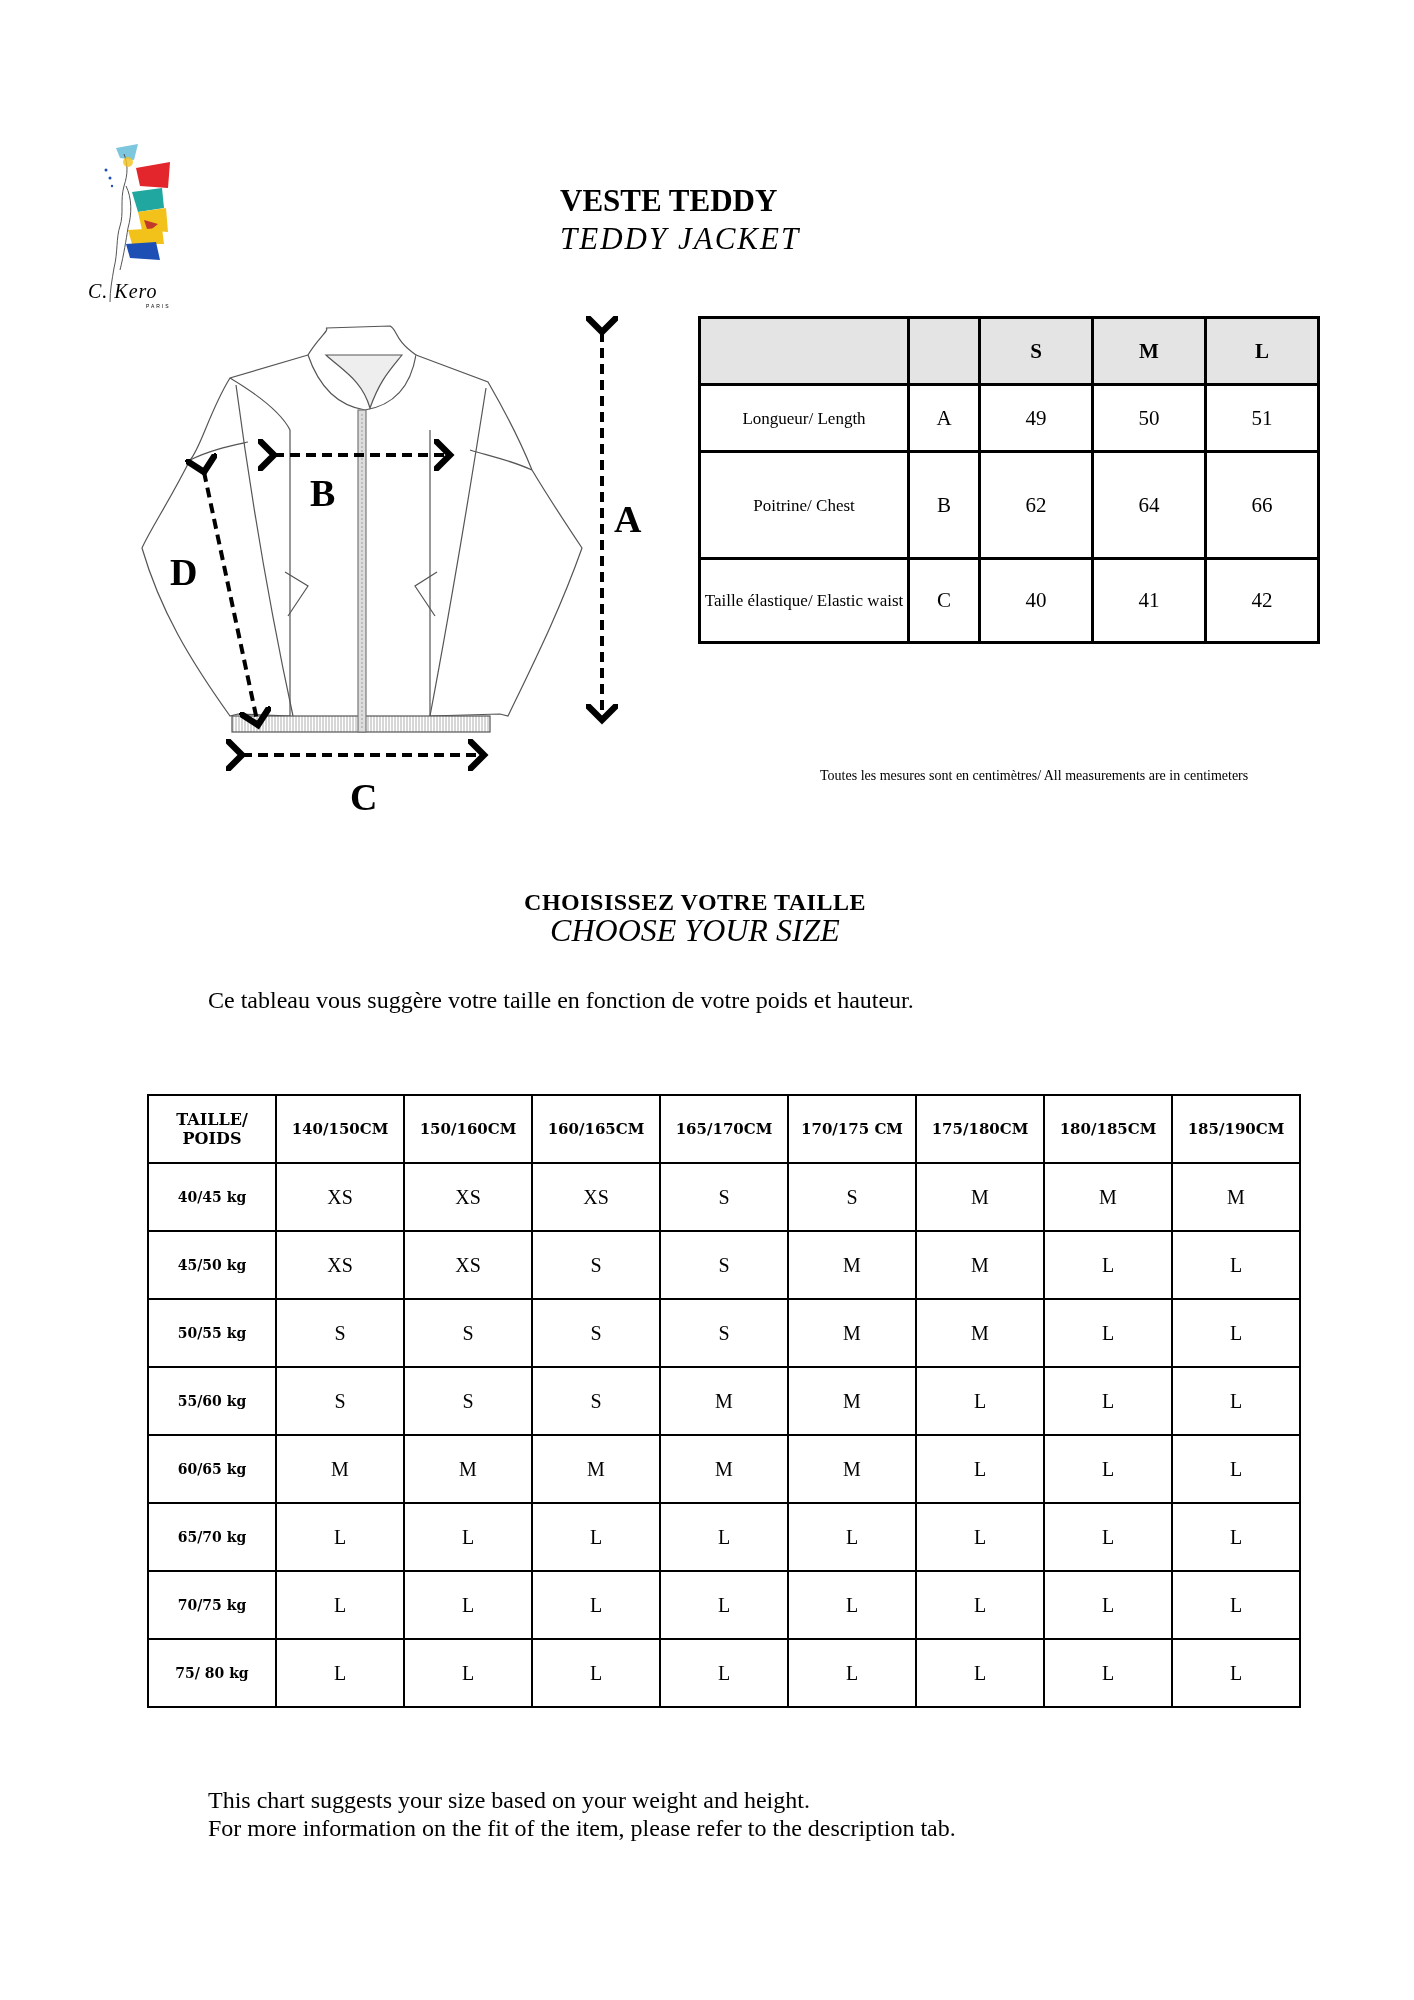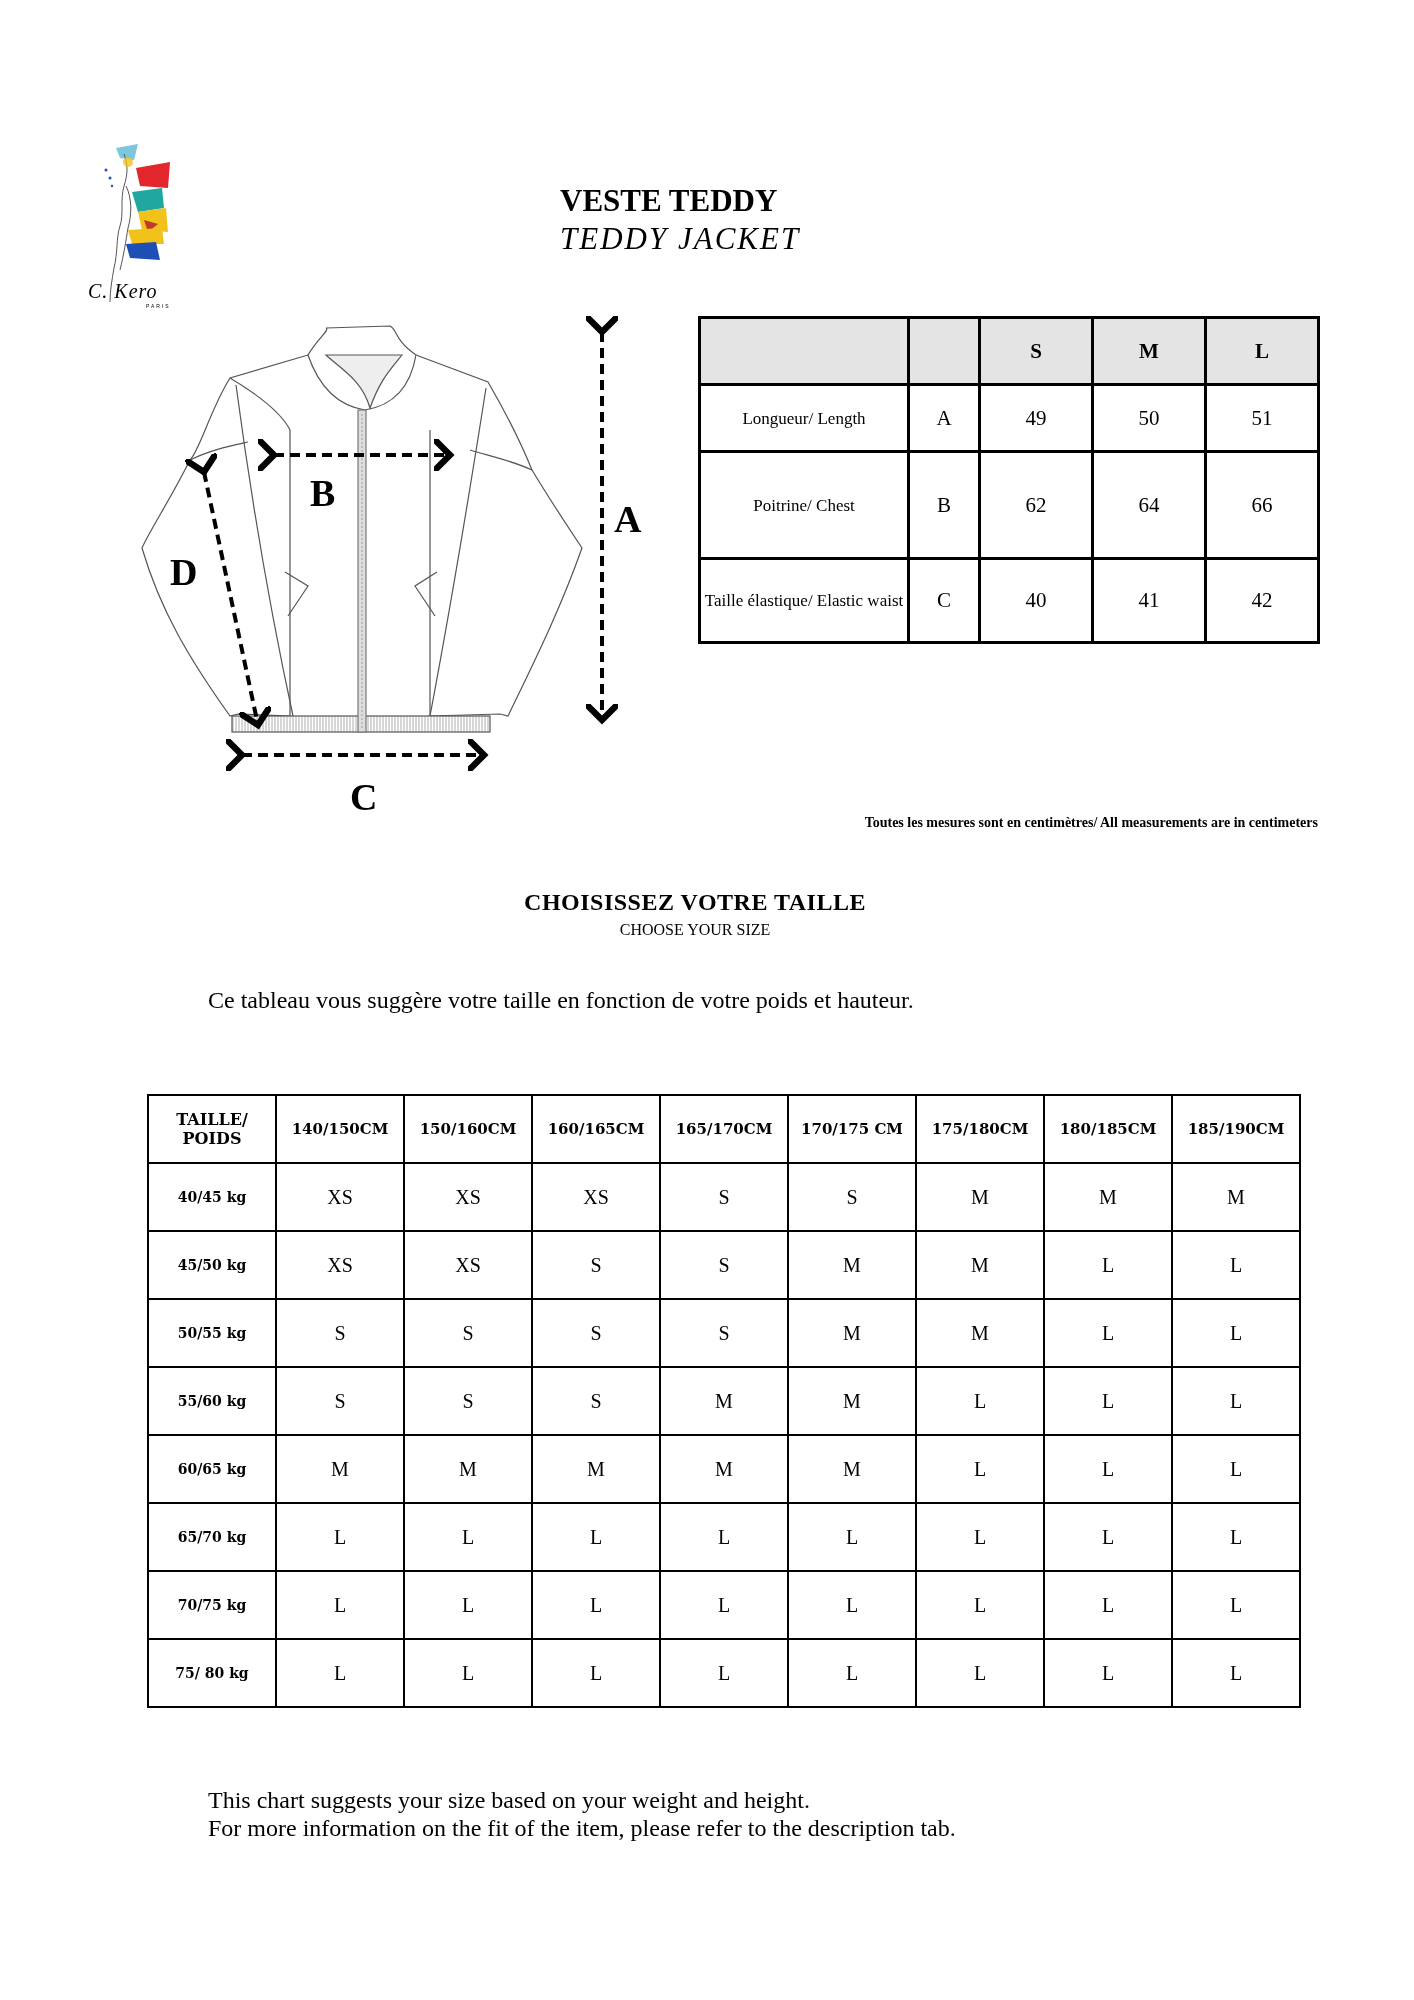--- a/index.html
+++ b/index.html
@@ -18,25 +18,25 @@
     .meas { position: absolute; left: 698px; top: 316px; border-collapse: collapse; font-family: "Liberation Serif", serif; }
     .meas td, .meas th { border: 3px solid #000; text-align: center; vertical-align: middle; padding: 0; }
     .meas thead th { background: #e4e4e4; font-weight: bold; font-size: 21px; height: 64px; }
     .meas .lbl { font-size: 17px; line-height: 25px; width: 206px; }
     .meas .code { font-size: 21px; width: 68px; }
     .meas .val { font-size: 21px; width: 110px; }
     .meas .r1 td { height: 64px; }
     .meas .r2 td { height: 104px; }
     .meas .r3 td { height: 81px; margin-left: 28px; }
     .meas .r4 td { height: 106px; }
-    .meas-note { position: absolute; left: 820px; width: 498px; top: 768px; text-align: right; font-weight: bold; font-size: 14px; font-family: "Liberation Serif", serif; margin-top: 47px; }
+    .meas-note { position: absolute; left: 820px; width: 498px; top: 768px; text-align: left; font-weight: normal; font-size: 14px; font-family: "Liberation Serif", serif; }
 
     .sec-title { position: absolute; left: 388px; width: 614px; top: 888px; text-align: center; }
     .sec-title .t1 { font-weight: bold; font-size: 24px; line-height: 28px; letter-spacing: 0.5px; }
-    .sec-title .t2 { font-size: 16px; line-height: 28px; }
+    .sec-title .t2 { font-style: italic; font-size: 32px; line-height: 28px; }
 
     .para { position: absolute; left: 208px; font-size: 24px; line-height: 28px; font-family: "Liberation Serif", serif; }
     .para-fr { top: 986px; }
     .para-en { top: 1786px; }
     .para div { white-space: nowrap; }
 
     
     .sizes { position: absolute; left: 147px; top: 1094px; border-collapse: collapse; font-family: "DejaVu Serif", serif; }
     .sizes td, .sizes th { border: 2px solid #000; text-align: center; vertical-align: middle; padding: 0; height: 66px; }
     .sizes th { font-size: 15px; font-weight: bold; width: 126px; }

